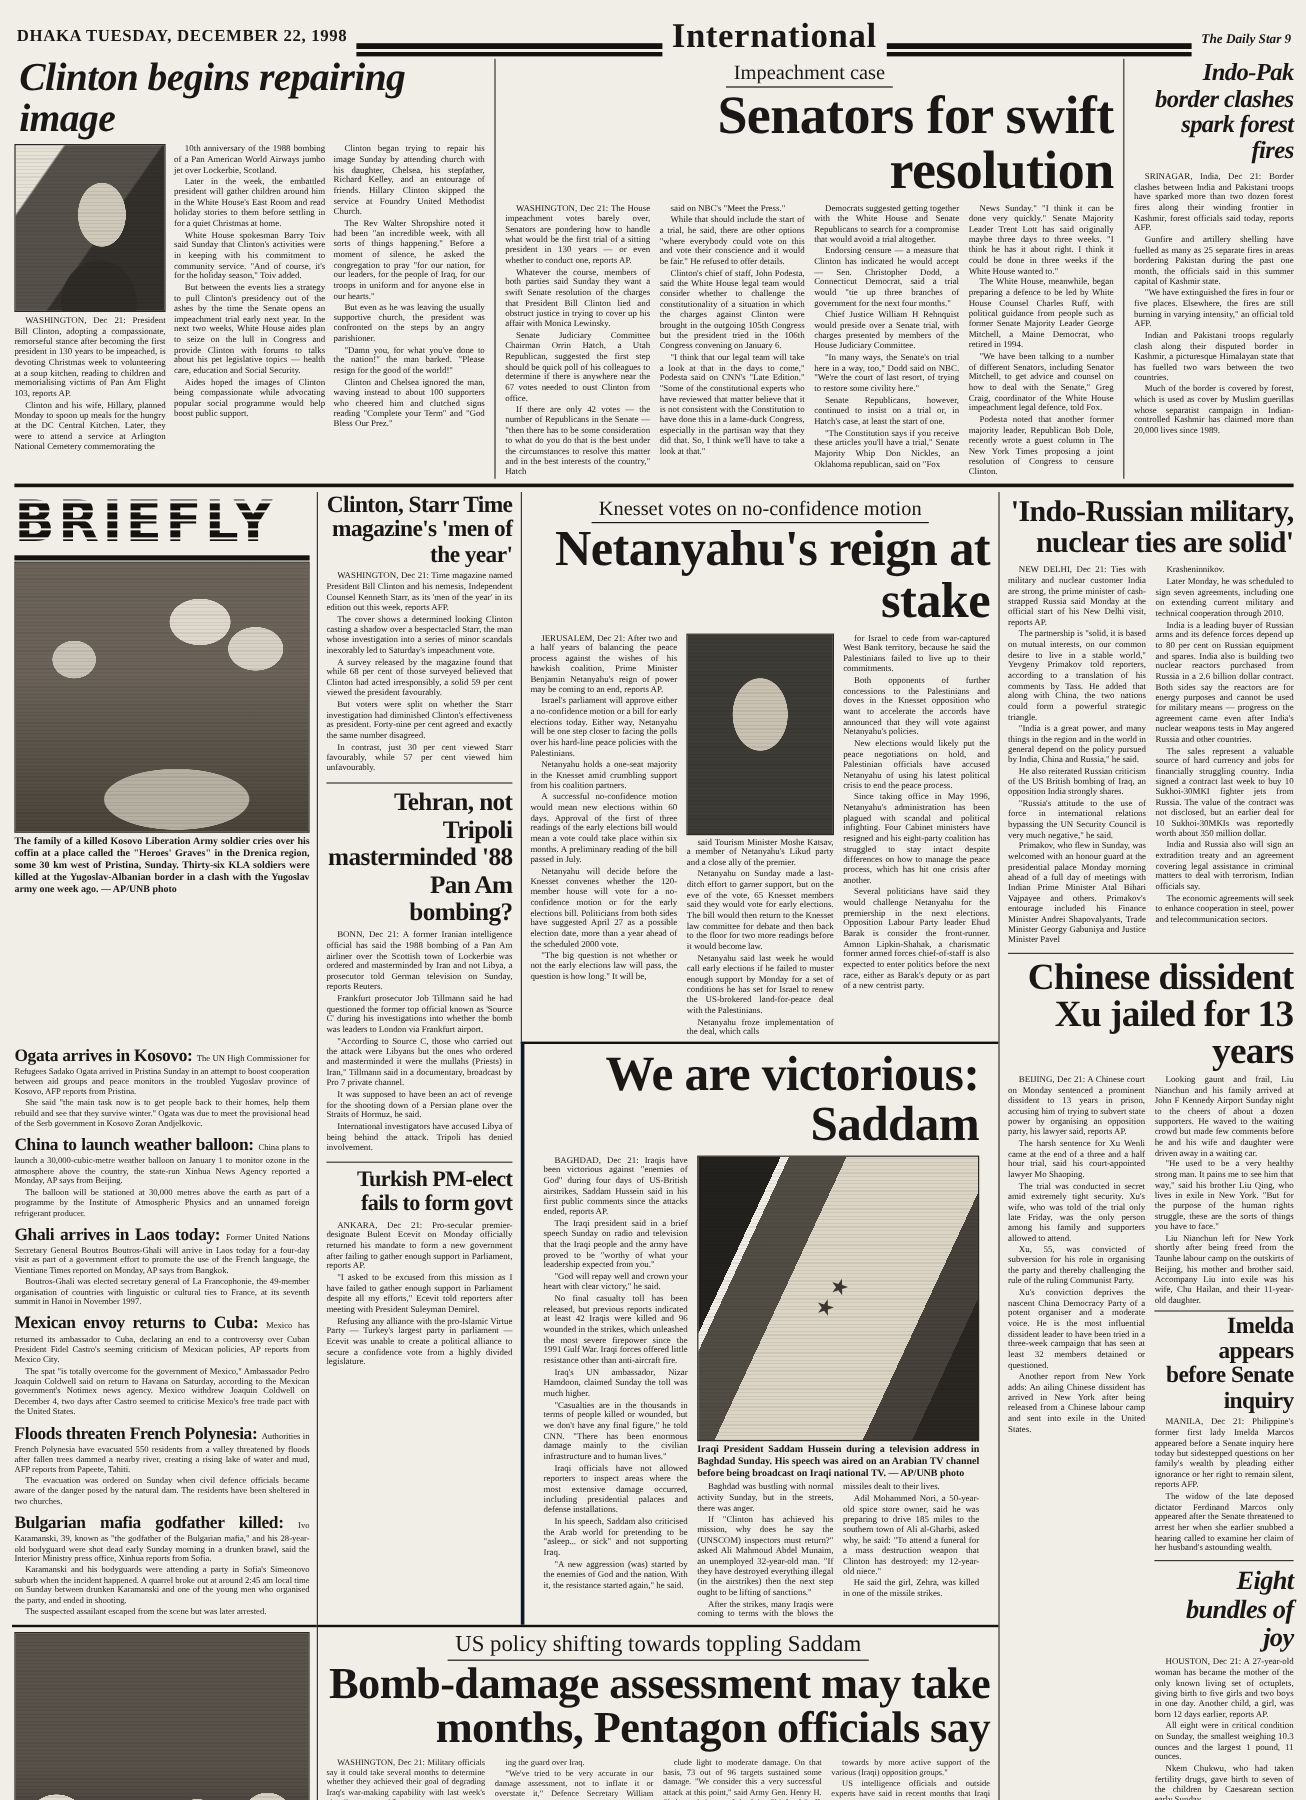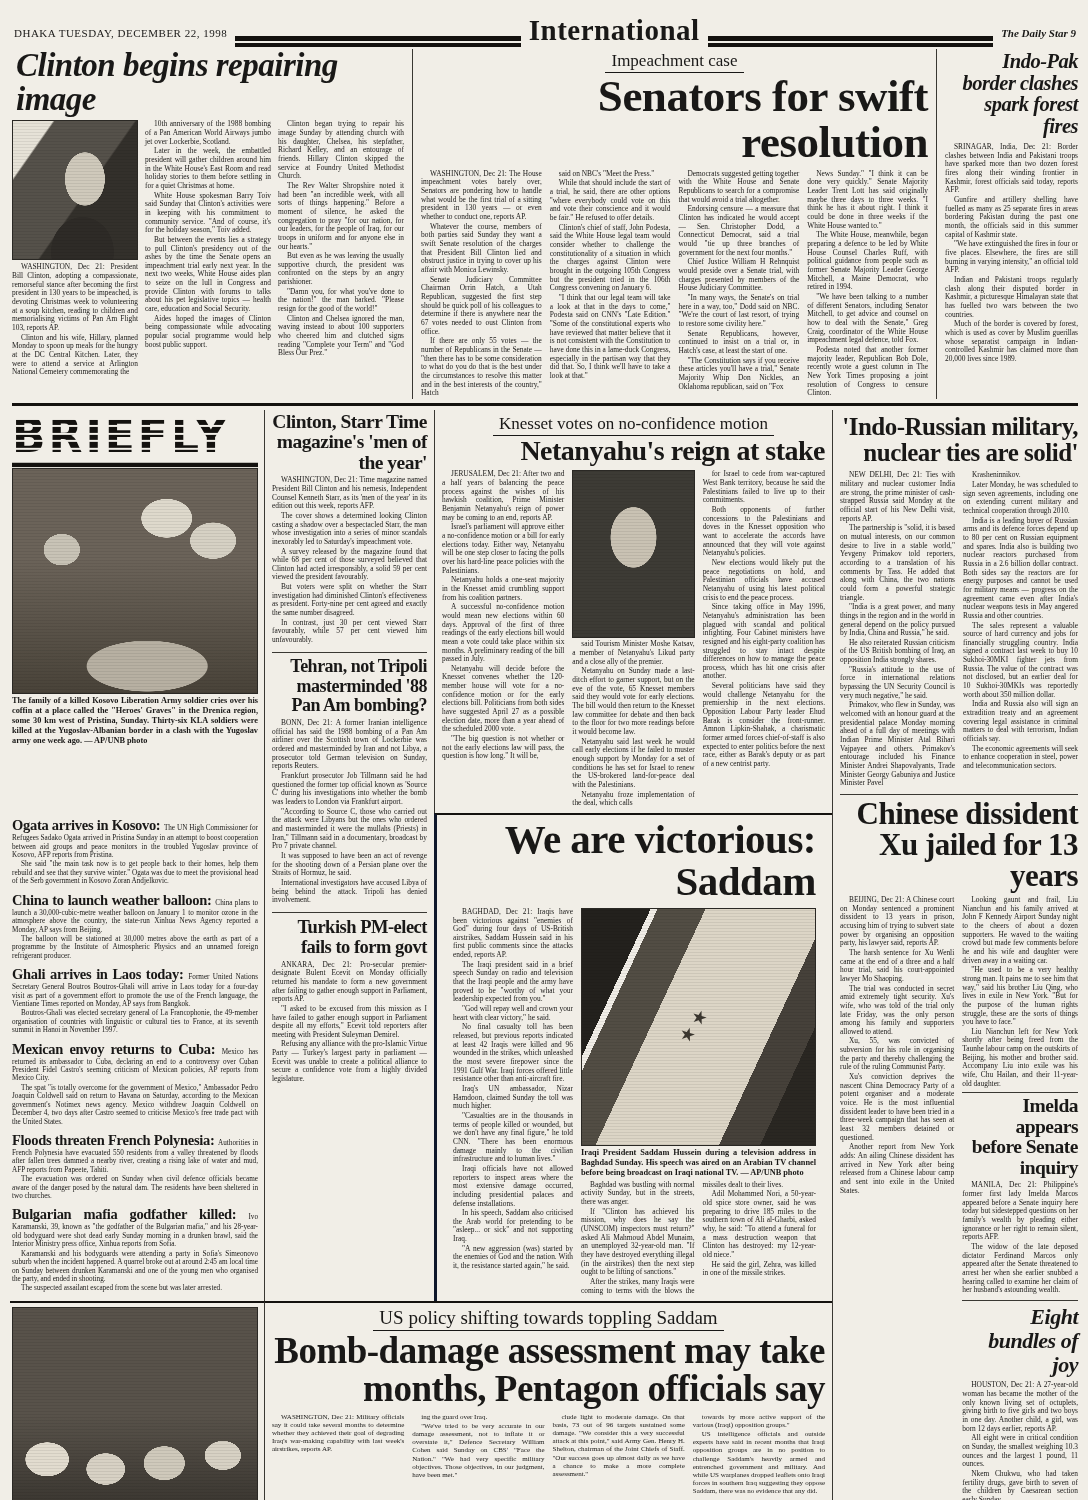--- a/index.html
+++ b/index.html
@@ -6,21 +6,21 @@
   html,body { width:1088px; }
   body {
     height:1500px; overflow:hidden;
     background:#f1eee7; color:#191817;
     font-family:"Liberation Serif", serif;
   }
   .page { width:1088px; height:1500px; padding:6px 8px 0 10px; position:relative; }
 
   
   .masthead { display:flex; align-items:flex-end; margin:8px 4px 2px 4px; }
-  .mh-date { font-size:11px; letter-spacing:.5px; white-space:nowrap; padding-right:8px; transform:translateY(-8px); }
+  .mh-date { font-size:14px; letter-spacing:.5px; white-space:nowrap; padding-right:8px; transform:translateY(-8px);font-weight:bold; }
   .mh-bars { flex:1; height:11px; background:
      linear-gradient(180deg,#14120f 0 5px, #f1eee7 5px 7px, #14120f 7px 11px); }
   .mh-title { font-size:29px; font-weight:bold; padding:0 8px; letter-spacing:.5px; }
   .mh-paper { font-size:11px; font-style:italic; font-weight:bold; white-space:nowrap; padding-left:8px; transform:translateY(-8px); }
 
   
   .para { font-size:7.4px; line-height:1.17; text-align:justify; text-indent:9px; margin-bottom:1px; }
   .tcol { flex:1 1 0; min-width:0; }
   .cols { display:flex; gap:8px; }
   .kicker { text-align:center; margin:2px 0 1px; }
@@ -94,25 +94,25 @@
   
   .brief { margin-bottom:6px; }
   .brief .para { font-size:7.2px; }
   .brief-title { font-size:14.5px; font-weight:bold; letter-spacing:-.3px; }
   .brief-lead { text-indent:0 !important; }
 
   
   .mr-art { padding-bottom:6px; }
   .mr-art + .mr-art { border-top:1px solid #3a3833; padding-top:4px; }
   .hl-time { font-size:19.5px; line-height:1.05; margin-bottom:3px; }
-  .hl-panam { font-size:18px; line-height:1.1; margin-bottom:3px; }
+  .hl-panam { font-size:21px; line-height:1.1; margin-bottom:3px; }
   .hl-turkish { font-size:18.5px; line-height:1.1; margin-bottom:3px; }
 
   
-  .hl-net { font-size:28px; margin:0 0 5px; }
+  .hl-net { font-size:42px; margin:0 0 5px; }
   .net-body { display:flex; gap:8px; }
   .net-col { flex:1 1 0; min-width:0; }
   .net-photo { width:100%; height:168px; margin-bottom:2px; }
 
   
   .hl-saddam { font-size:41px; margin:2px 0 5px; }
   .saddam-body { display:flex; gap:8px; }
   .saddam-c1 { width:120px; flex:0 0 auto; }
   .saddam-right { flex:1; min-width:0; }
   .saddam-photo { width:100%; height:238px; }
@@ -179,21 +179,21 @@
     </section>
 
     <section class="ts-senators">
       <div class="kicker"><span>Impeachment case</span></div>
       <h1 class="hl hl-senators">Senators for swift resolution</h1>
       <div class="cols">
           <div class="tcol">
             <p class="para">WASHINGTON, Dec 21: The House impeachment votes barely over, Senators are pondering how to handle what would be the first trial of a sitting president in 130 years — or even whether to conduct one, reports AP.</p>
             <p class="para">Whatever the course, members of both parties said Sunday they want a swift Senate resolution of the charges that President Bill Clinton lied and obstruct justice in trying to cover up his affair with Monica Lewinsky.</p>
             <p class="para">Senate Judiciary Committee Chairman Orrin Hatch, a Utah Republican, suggested the first step should be quick poll of his colleagues to determine if there is anywhere near the 67 votes needed to oust Clinton from office.</p>
-            <p class="para">If there are only 55 votes — the number of Republicans in the Senate — "then there has to be some consideration to what do you do that is the best under the circumstances to resolve this matter and in the best interests of the country," Hatch</p>
+            <p class="para">If there are only 42 votes — the number of Republicans in the Senate — "then there has to be some consideration to what do you do that is the best under the circumstances to resolve this matter and in the best interests of the country," Hatch</p>
           </div>
           <div class="tcol">
             <p class="para">said on NBC's "Meet the Press."</p>
             <p class="para">While that should include the start of a trial, he said, there are other options "where everybody could vote on this and vote their conscience and it would be fair." He refused to offer details.</p>
             <p class="para">Clinton's chief of staff, John Podesta, said the White House legal team would consider whether to challenge the constitutionality of a situation in which the charges against Clinton were brought in the outgoing 105th Congress but the president tried in the 106th Congress convening on January 6.</p>
             <p class="para">"I think that our legal team will take a look at that in the days to come," Podesta said on CNN's "Late Edition." "Some of the constitutional experts who have reviewed that matter believe that it is not consistent with the Constitution to have done this in a lame-duck Congress, especially in the partisan way that they did that. So, I think we'll have to take a look at that."</p>
           </div>
           <div class="tcol">
             <p class="para">Democrats suggested getting together with the White House and Senate Republicans to search for a compromise that would avoid a trial altogether.</p>
             <p class="para">Endorsing censure — a measure that Clinton has indicated he would accept — Sen. Christopher Dodd, a Connecticut Democrat, said a trial would "tie up three branches of government for the next four months."</p>

